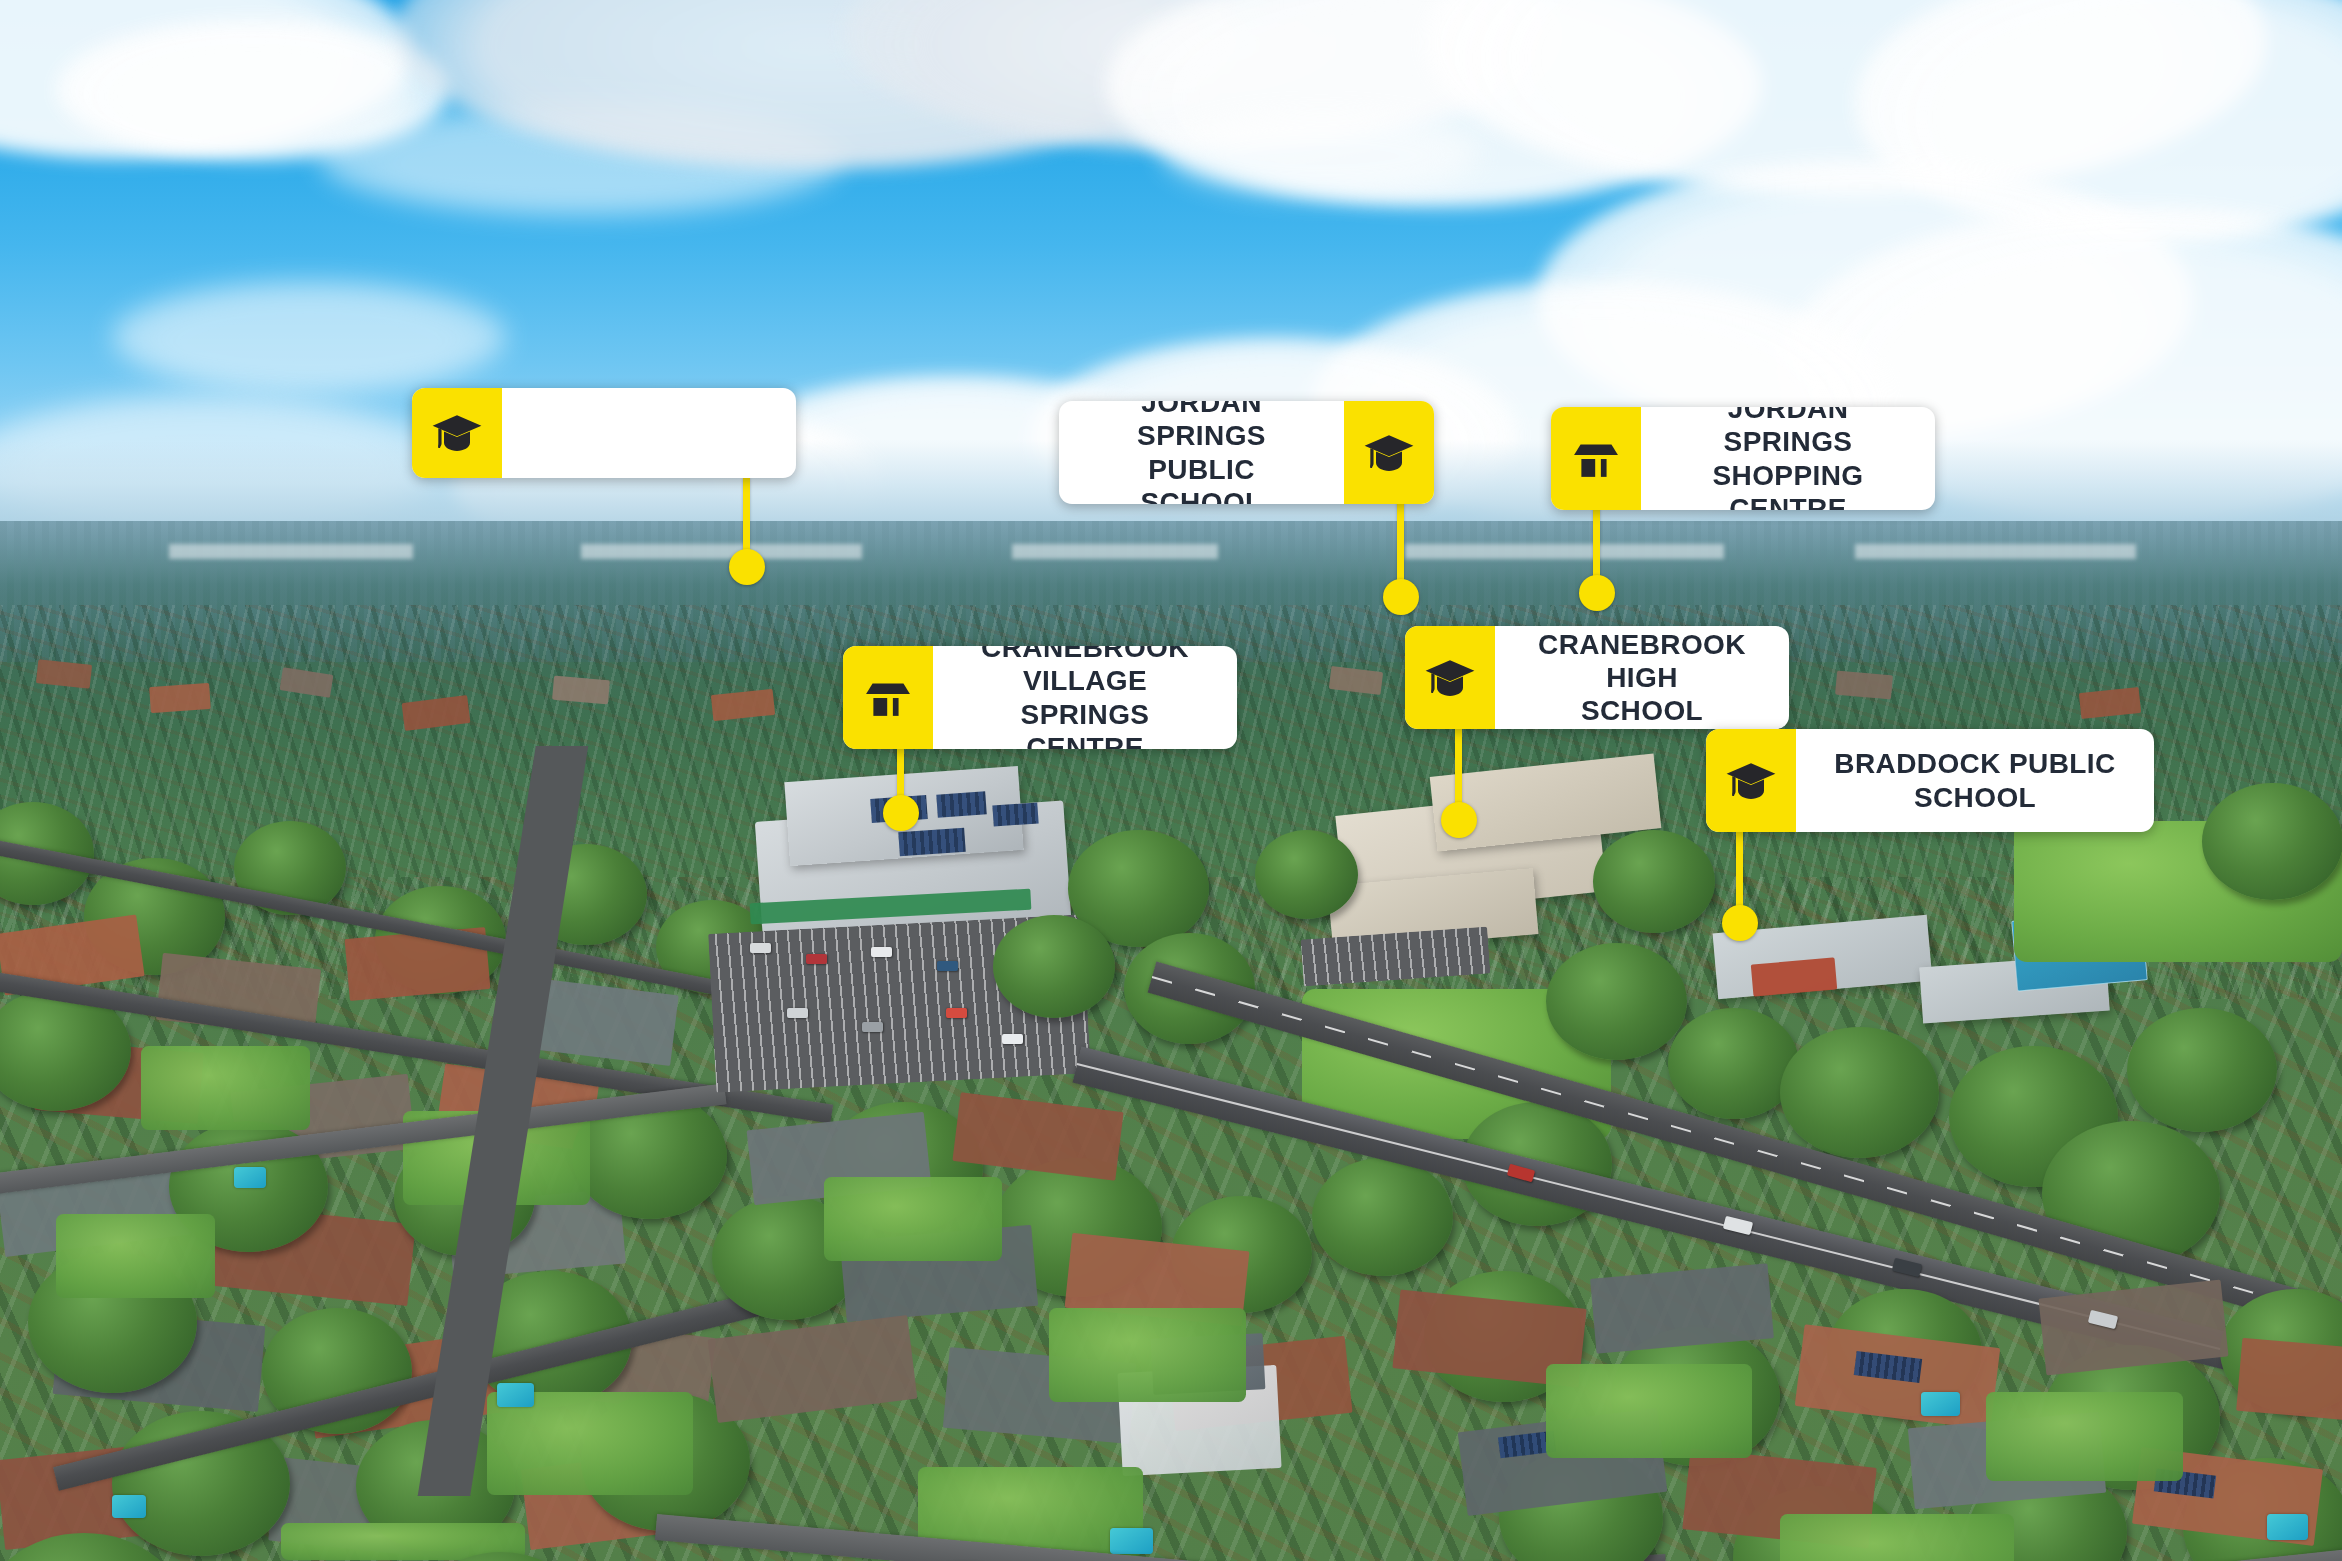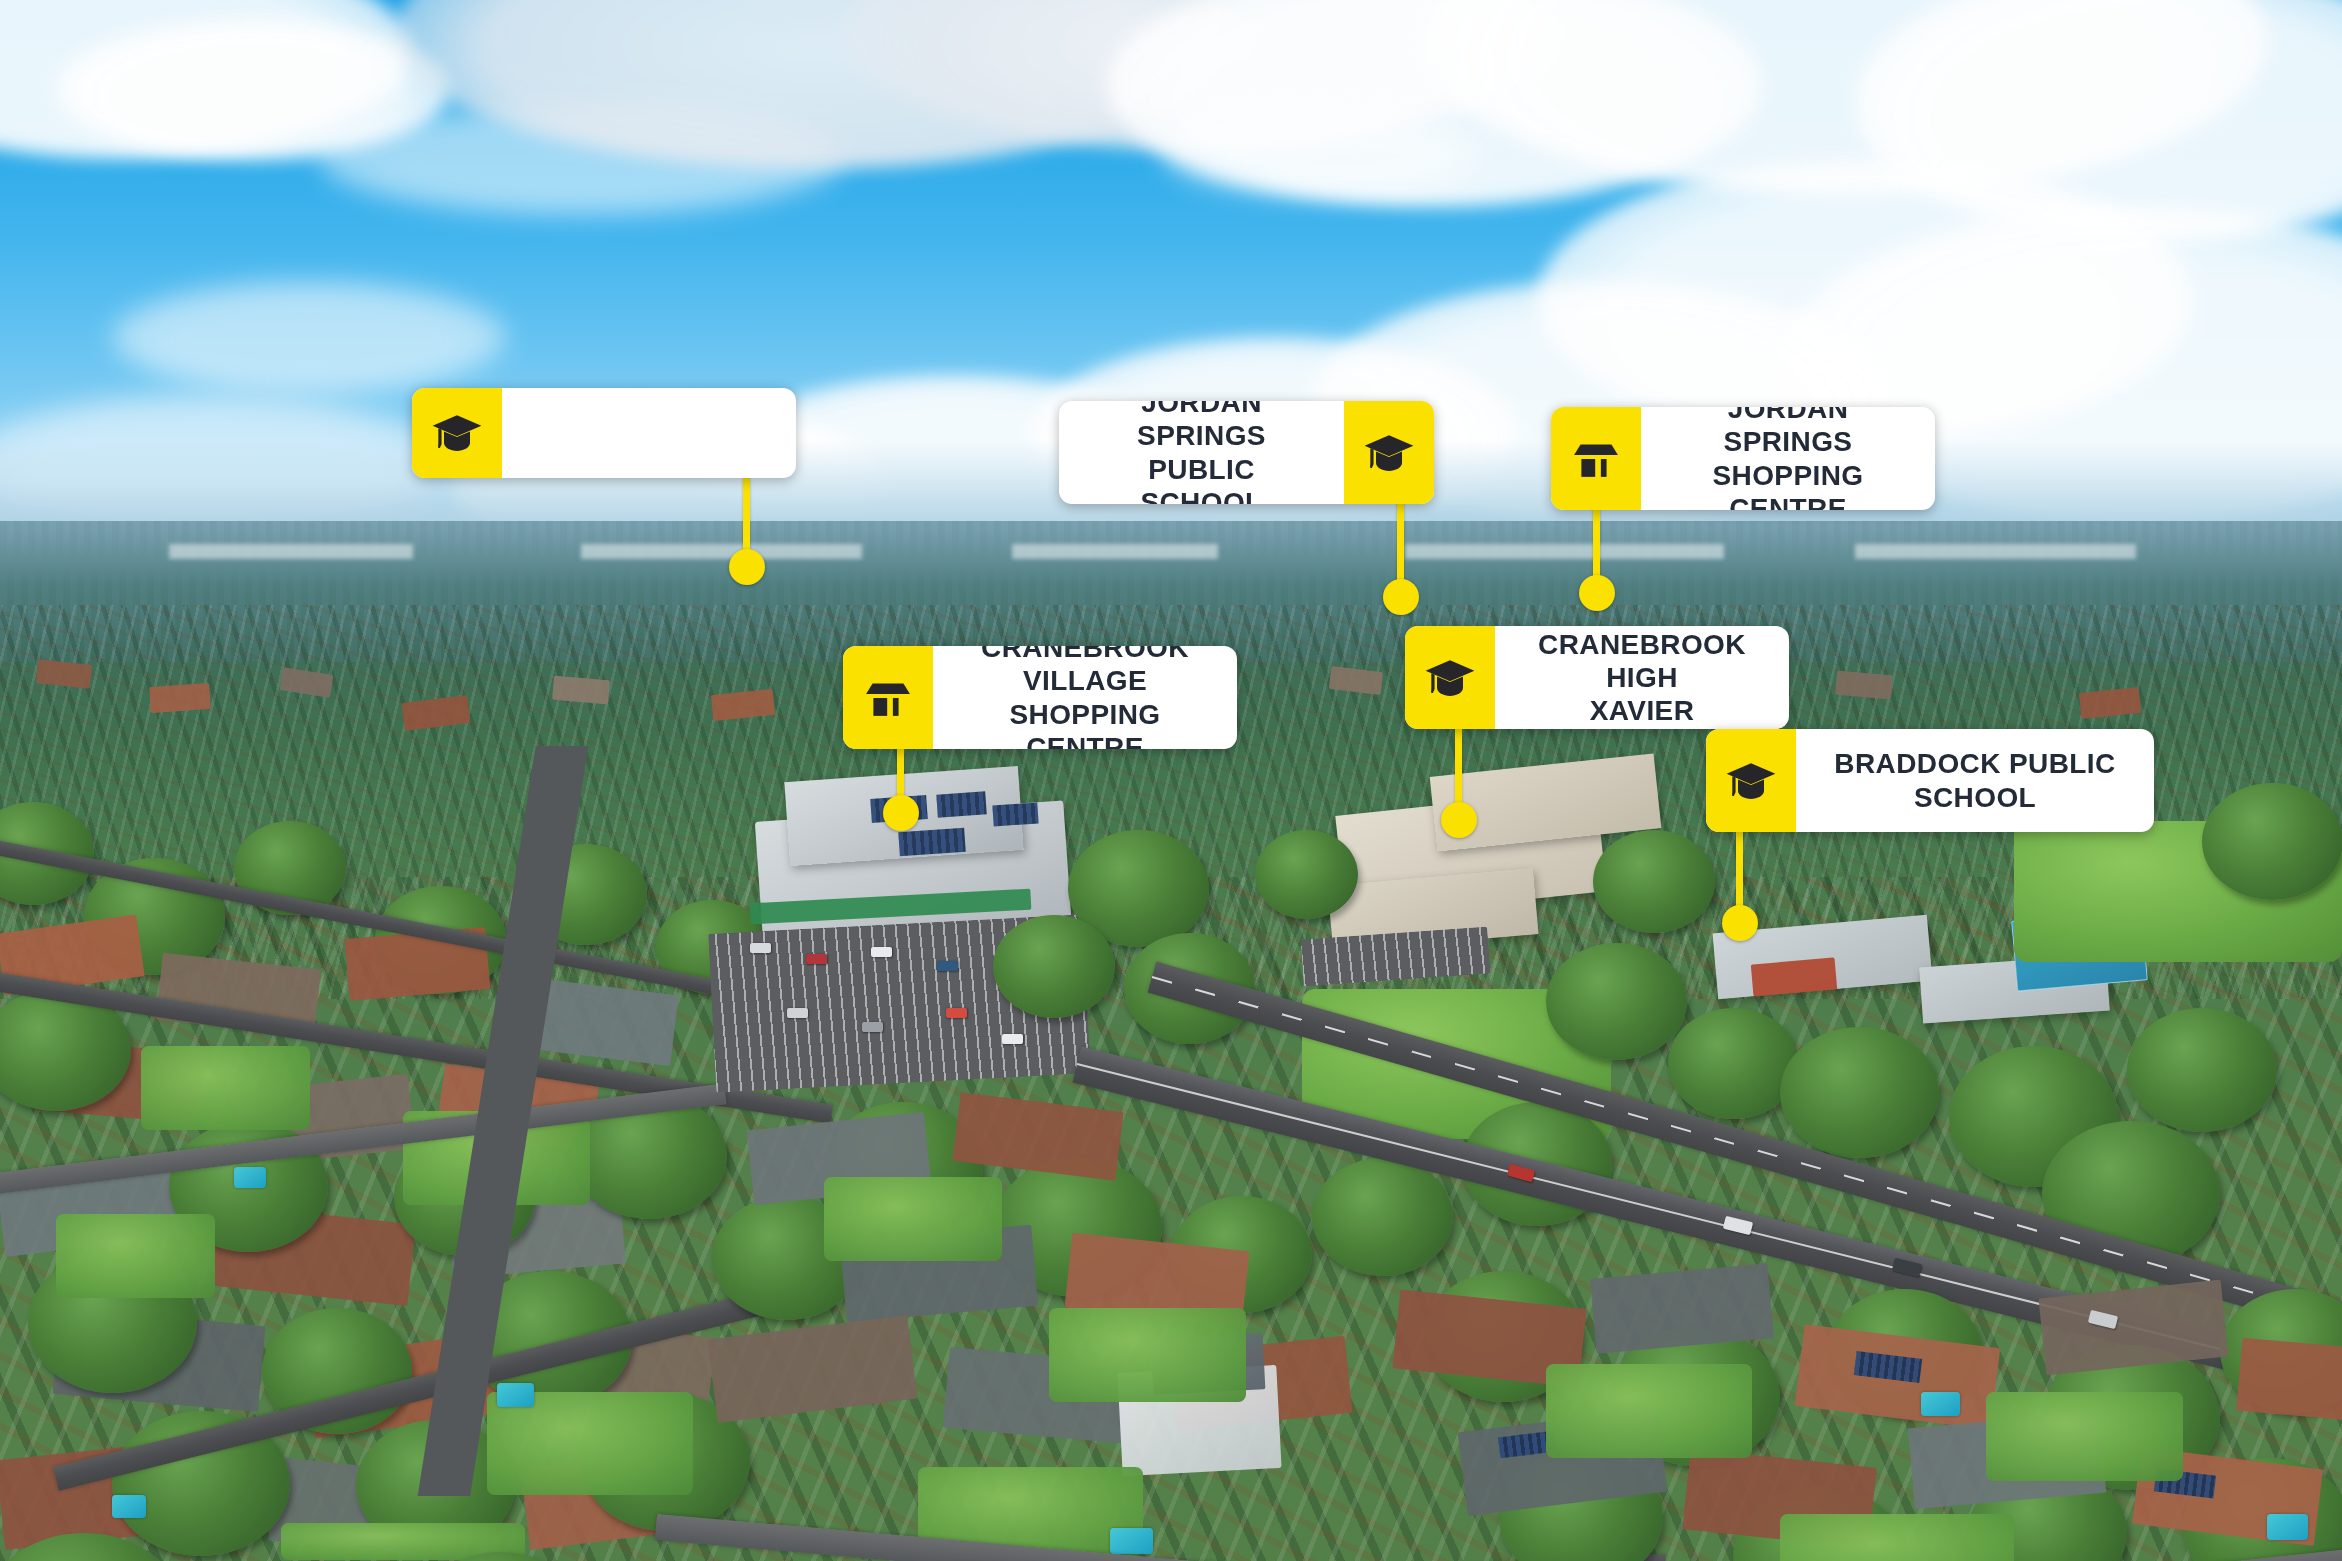--- a/index.html
+++ b/index.html
@@ -522,37 +522,37 @@
     <div class="dot" style="left:883px; top:795px;"></div>
     <div class="label-box tall" style="left:843px; top:646px; width:394px;">
       <div class="icon-panel">
         <svg viewBox="0 0 64 64" aria-hidden="true">
           <path fill="#26262a" d="M13 14 L51 14 L59 27 L5 27 Z"></path>
           <rect fill="#26262a" x="14" y="32" width="17" height="22"></rect>
           <rect fill="#26262a" x="38" y="32" width="7" height="22"></rect>
         </svg>
       </div>
       <div class="label-text">CRANEBROOK VILLAGE
-SHOPPING CENTRE</div>
+SPRINGS CENTRE</div>
     </div>
   </div>
 
   <div class="marker">
     <div class="stem" style="left:1455px; top:712px; height:103px;"></div>
     <div class="dot" style="left:1441px; top:802px;"></div>
     <div class="label-box tall" style="left:1405px; top:626px; width:384px;">
       <div class="icon-panel">
         <svg viewBox="0 0 64 64" aria-hidden="true">
           <path fill="#26262a" d="M32 10 L62 23 L32 36 L2 23 Z"></path>
           <path fill="#26262a" d="M16 30 L16 44 C16 50 24 54 32 54 C40 54 48 50 48 44 L48 30 L32 37 Z"></path>
           <path fill="#26262a" d="M9 26 L13 27.7 L13 45 C13 47 11.6 48.5 11 50.5 L9 50.5 C8.4 48.5 9 47 9 45 Z"></path>
         </svg>
       </div>
       <div class="label-text">CRANEBROOK HIGH
-XAVIER</div>
+SCHOOL</div>
     </div>
   </div>
 
   <div class="marker">
     <div class="stem" style="left:1736px; top:815px; height:103px;"></div>
     <div class="dot" style="left:1722px; top:905px;"></div>
     <div class="label-box tall" style="left:1686px; top:729px; width:448px;margin-left:20px;">
       <div class="icon-panel">
         <svg viewBox="0 0 64 64" aria-hidden="true">
           <path fill="#26262a" d="M32 10 L62 23 L32 36 L2 23 Z"></path>

